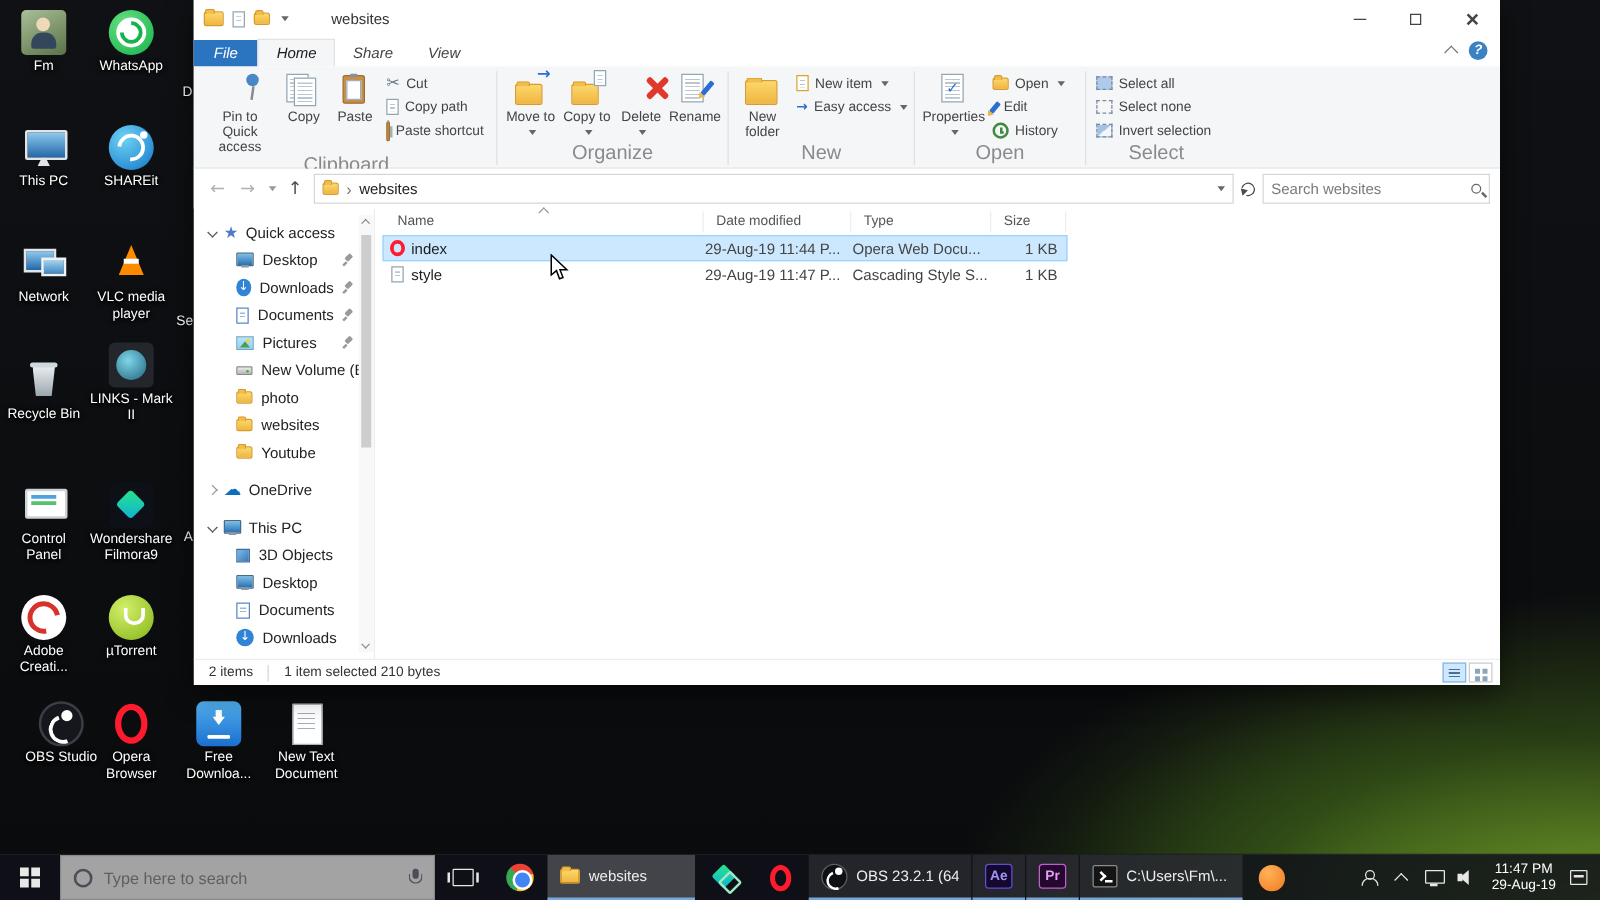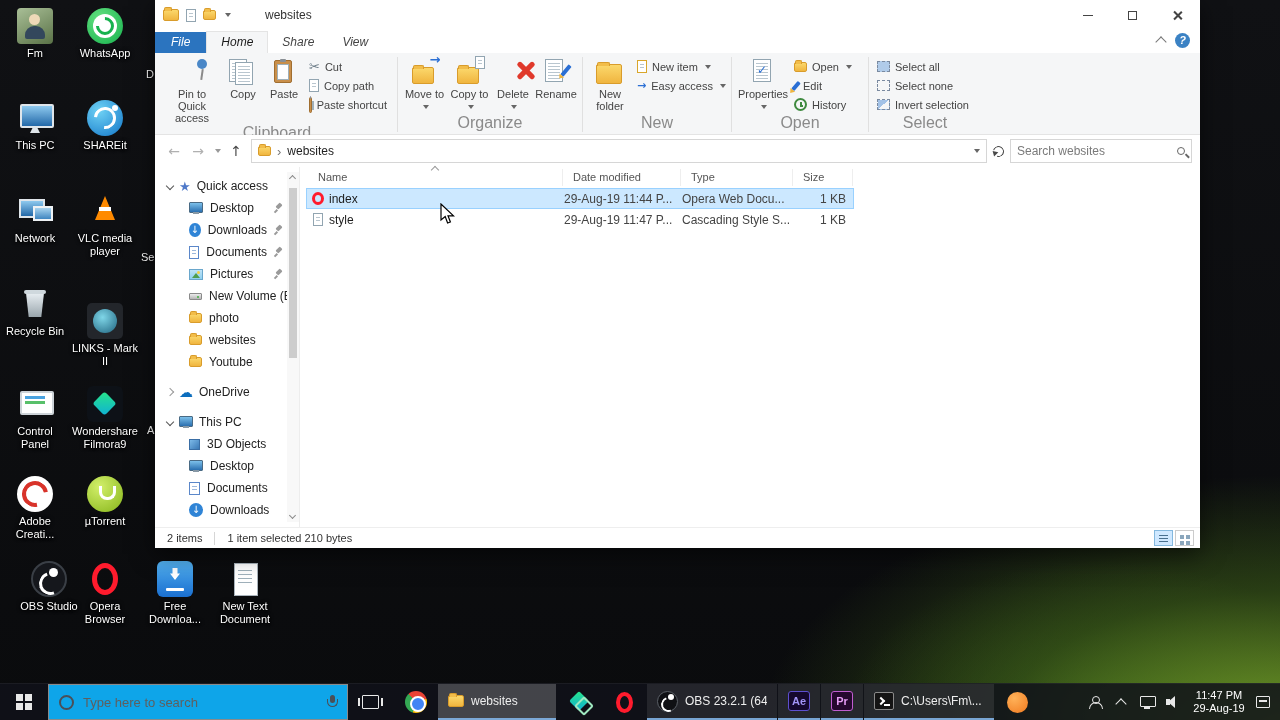--- a/index.html
+++ b/index.html
@@ -187,21 +187,21 @@
   .vt.details::before{content:"";position:absolute;left:4px;right:4px;top:4px;bottom:3px;background:repeating-linear-gradient(to bottom,#49708f 0 1px,transparent 1px 3px);}
   .vt.thumbs{border-color:#cccccc;background:#fff;}
   .vt.thumbs::before{content:"";position:absolute;left:4px;top:4px;width:4px;height:4px;background:#8aa6bc;box-shadow:6px 0 0 #8aa6bc,0 6px 0 #8aa6bc,6px 6px 0 #8aa6bc;}
 
   
   .taskbar { position:absolute; left:0; right:0; bottom:0; height:37px; background:rgba(16,17,26,.86);
     border-top:1px solid rgba(255,255,255,.05); display:flex; align-items:stretch; z-index:40; color:#eee;}
   .tb-start { width:48px; display:flex; align-items:center; justify-content:center; }
   .win-logo{position:relative;width:16px;height:16px;}
   .win-logo::before{content:"";position:absolute;left:0;top:0;width:7px;height:7px;background:#e8e8e8;box-shadow:9px 0 0 #e8e8e8,0 9px 0 #e8e8e8,9px 9px 0 #e8e8e8;}
-  .tb-search { width:300px; background:#0ea5e9; border:1px solid #8a8a8a; display:flex; align-items:center; gap:9px; padding:0 10px; }
+  .tb-search { width:300px; background:#a3a3a3; border:1px solid #8a8a8a; display:flex; align-items:center; gap:9px; padding:0 10px; }
   .tb-search input{border:none;outline:none;flex:1;font-size:13px;color:#333;font-family:inherit;background:transparent;}
   .tb-search input::placeholder{color:#5f5f5f;}
   .cortana-ring{width:15px;height:15px;border:2px solid #4a4f57;border-radius:50%;display:inline-block;flex:none;}
   .mic{position:relative;width:10px;height:15px;flex:none;}
   .mic::before{content:"";position:absolute;left:3px;top:0;width:5px;height:8px;background:#4a4f57;border-radius:3px;}
   .mic::after{content:"";position:absolute;left:0;top:4px;width:9px;height:7px;border:1.5px solid #4a4f57;border-top:none;border-radius:0 0 7px 7px;}
   .tb-btn { width:45px; display:flex; align-items:center; justify-content:center; }
   .tb-app { display:flex; align-items:center; gap:7px; padding:0 10px; background:rgba(255,255,255,.09);
     border-bottom:2px solid rgba(130,180,230,.9); font-size:12px; color:#eee; margin-right:1px; max-width:140px;}
   .tb-app.focused { background:rgba(255,255,255,.22); }
@@ -271,21 +271,21 @@
       <div class="lbl">Network</div>
     </div>
   <div class="dicon" style="left:72px;top:193px">
       <div class="img ic-vlc"></div>
       <div class="lbl">VLC media player</div>
     </div>
   <div class="dicon" style="left:2px;top:286px">
       <div class="img ic-recycle"></div>
       <div class="lbl">Recycle Bin</div>
     </div>
-  <div class="dicon" style="left:72px;top:303px">
+  <div class="dicon" style="left:72px;top:274px">
       <div class="img ic-links"></div>
       <div class="lbl">LINKS - Mark II</div>
     </div>
   <div class="dicon" style="left:2px;top:386px">
       <div class="img ic-cpanel"></div>
       <div class="lbl">Control Panel</div>
     </div>
   <div class="dicon" style="left:72px;top:386px">
       <div class="img ic-filmora"></div>
       <div class="lbl">Wondershare Filmora9</div>

